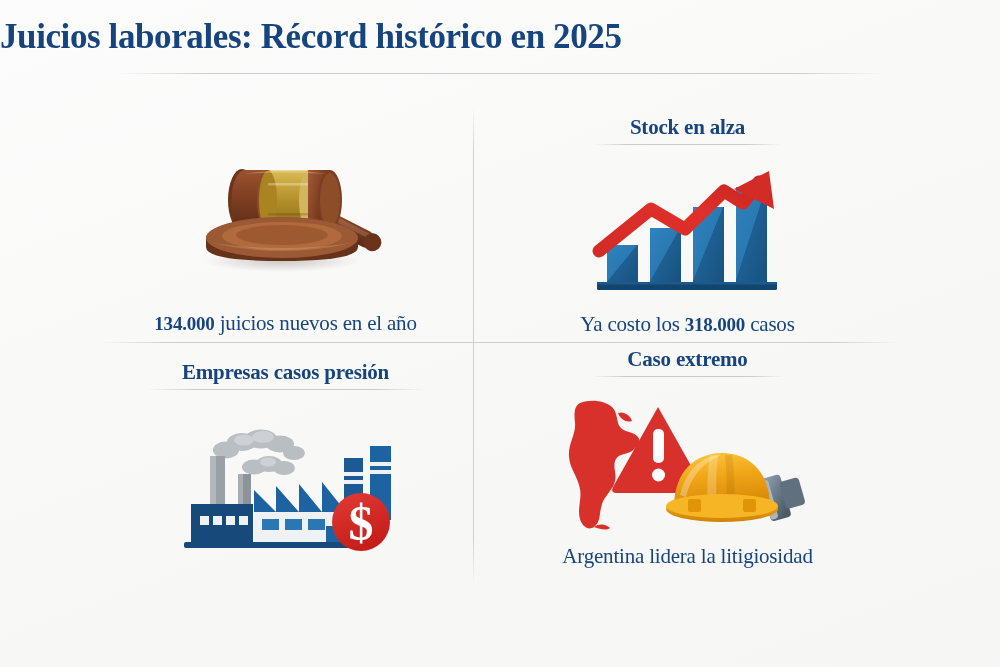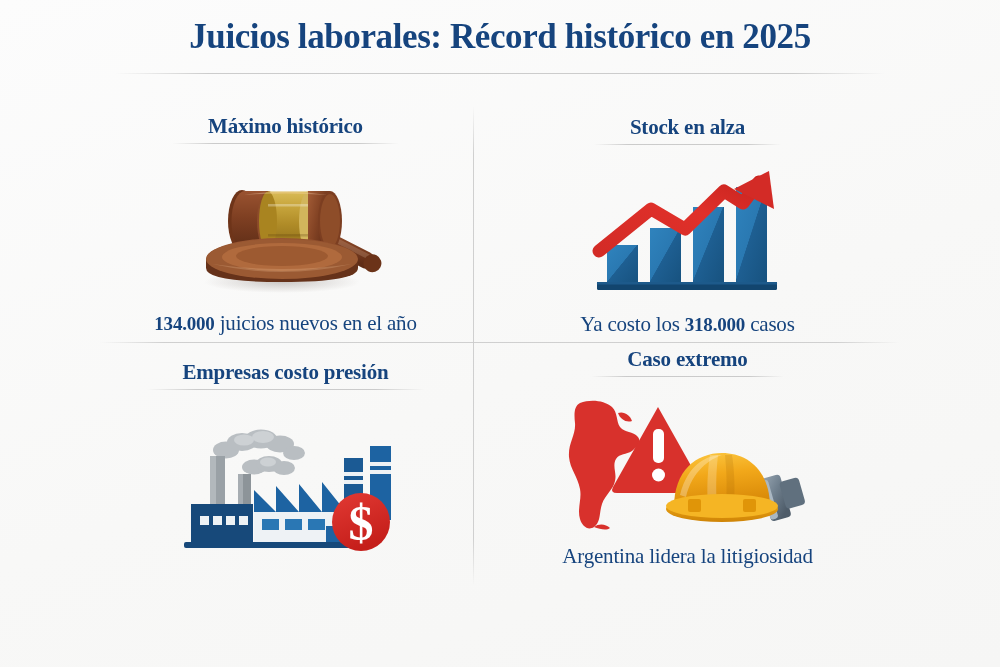--- a/index.html
+++ b/index.html
@@ -22,21 +22,20 @@
     background: linear-gradient(160deg, #fcfcfc 0%, #f8f8f7 55%, #f6f6f5 100%);
     box-sizing: border-box;
   }
 
   
   .title-zone {
     position: absolute;
     left: 0;
     top: 16px;
     width: 1000px;
-    text-align: center;
   }
   .title {
     font-family: "Liberation Serif", serif;
     font-weight: bold;
     font-size: 35px;
     letter-spacing: -0.4px;
     color: #16447e;
     line-height: 1.2;
     white-space: nowrap;
     text-shadow: 0 1px 0 rgba(255,255,255,0.7);
@@ -158,21 +157,20 @@
     <div class="title">Juicios laborales: Récord histórico en 2025</div>
   </div>
   <div class="title-rule"></div>
 
   <div class="grid">
 
     <div class="vdiv"></div>
     <div class="hdiv"></div>
 
     <div class="card card-tl">
-      <div class="card-heading">Máximo histórico</div>
       <div class="art">
         <svg width="215" height="128" viewBox="0 0 215 128">
           <defs>
             <linearGradient id="woodA" x1="0" y1="0" x2="0" y2="1">
               <stop offset="0" stop-color="#9a5330"></stop>
               <stop offset="0.45" stop-color="#7e3f22"></stop>
               <stop offset="1" stop-color="#5d2c16"></stop>
             </linearGradient>
             <linearGradient id="woodB" x1="0" y1="0" x2="1" y2="0.6">
               <stop offset="0" stop-color="#a35c36"></stop>
@@ -266,21 +264,21 @@
           <path d="M6 86 L58 44 L92 64 L131 26 L150 38 L166 17" fill="none" stroke="url(#arrowG)" stroke-width="13" stroke-linejoin="round" stroke-linecap="round"></path>
           <polygon points="176,6 181,44 141,24" fill="#d32b26"></polygon>
         </svg>
       </div>
       <div class="card-caption">
         <span>Ya costo los </span><span class="num">318.000</span><span> casos</span>
       </div>
     </div>
 
     <div class="card card-bl">
-      <div class="card-heading">Empresas costo presión</div>
+      <div class="card-heading">Empresas casos presión</div>
       <div class="art">
         <svg width="255" height="126" viewBox="0 0 255 126">
           <defs>
             <linearGradient id="dollarG" x1="0" y1="0" x2="0.4" y2="1">
               <stop offset="0" stop-color="#e23a34"></stop>
               <stop offset="1" stop-color="#c51e1a"></stop>
             </linearGradient>
           </defs>
 
           <g fill="#b9bec2">

